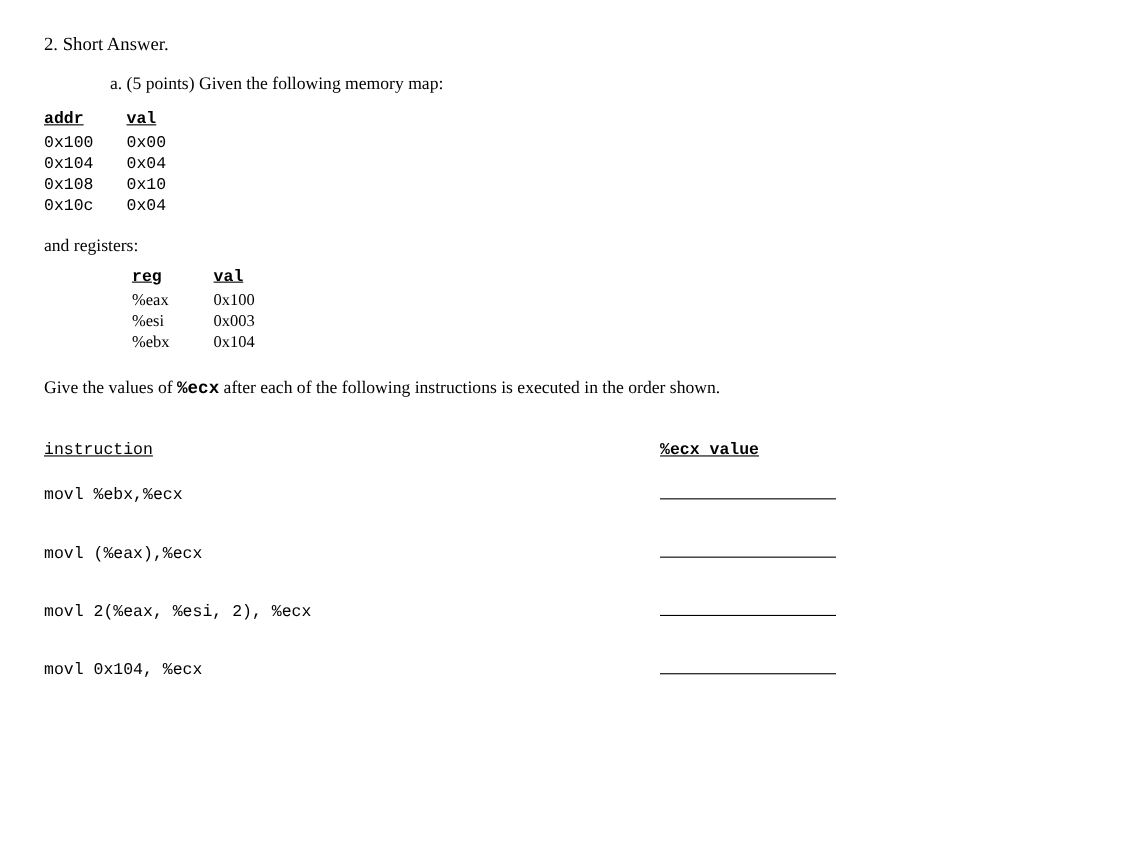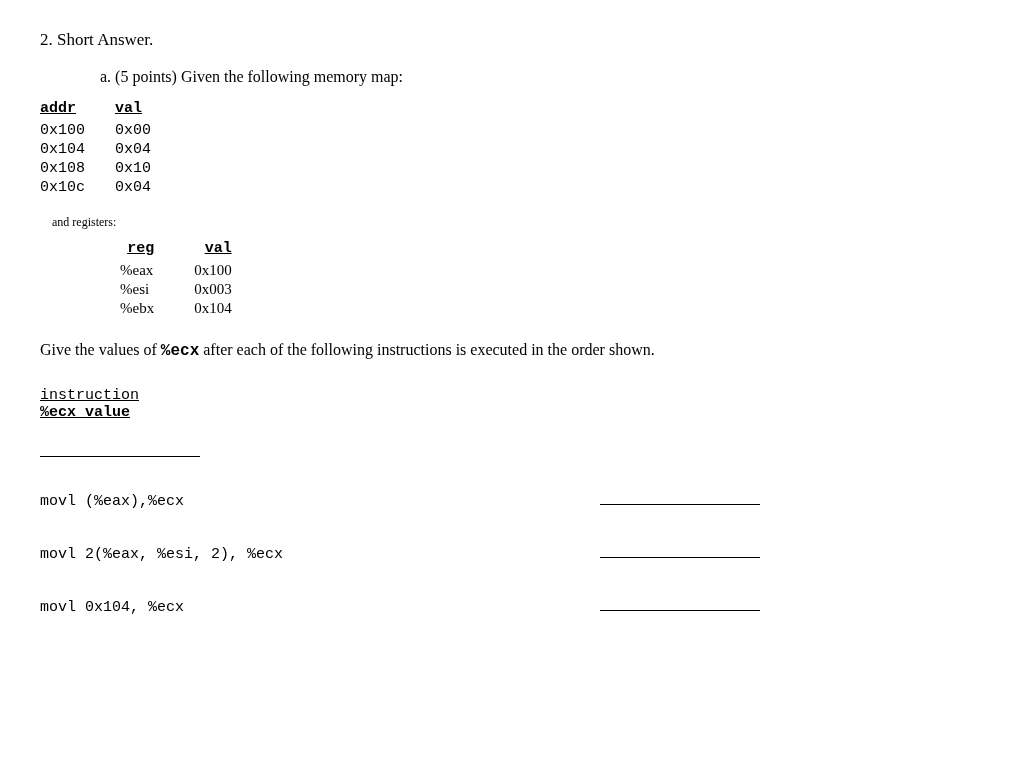--- a/index.html
+++ b/index.html
@@ -48,71 +48,69 @@
       padding: 0 30px 4px 0;
       font-family: 'Courier New', Courier, monospace;
     }
 
     .memory-table td {
       padding: 1px 30px 1px 0;
       font-family: 'Courier New', Courier, monospace;
     }
 
     .and-registers {
-      font-size: 12px;
+      font-size: 16px;
       margin-bottom: 10px;
       font-family: 'Times New Roman', Times, serif;
-      margin-left: 12px;
     }
 
     .reg-table-container {
       margin-left: 80px;
       margin-bottom: 20px;
     }
 
     .reg-table {
       border-collapse: collapse;
       font-family: 'Courier New', Courier, monospace;
       font-size: 15px;
     }
 
     .reg-table th {
-      text-align: right;
+      text-align: left;
       font-weight: bold;
       text-decoration: underline;
       padding: 0 40px 4px 0;
       font-family: 'Courier New', Courier, monospace;
     }
 
     .reg-table td {
       padding: 1px 40px 1px 0;
       font-family: Liberation Serif, serif;
     }
 
     .give-values {
       font-size: 16px;
-      margin-bottom: 24px;
+      margin-bottom: 36px;
       line-height: 1.5;
       font-family: 'Times New Roman', Times, serif;
     }
 
     .give-values code {
       font-family: 'Courier New', Courier, monospace;
       font-weight: bold;
     }
 
     .instructions-section {
       margin-top: 10px;
     }
 
     .instructions-header {
       display: flex;
       align-items: baseline;
       margin-bottom: 16px;
-      flex-direction: column;
     }
 
     .col-instruction {
       width: 560px;
       font-family: 'Courier New', Courier, monospace;
       font-size: 15px;
       text-decoration: underline;
     }
 
     .col-ecx-value {
@@ -216,20 +214,21 @@
 
 <div class="instructions-section">
 
   <div class="instructions-header">
     <div class="col-instruction">instruction</div>
     <div class="col-ecx-value">%ecx value</div>
   </div>
 
   <div id="instruction-rows-container">
   <div class="instruction-row">
+        <div class="instr-text">movl %ebx,%ecx</div>
         <div class="answer-line"></div>
       </div>
       <div class="instruction-row">
         <div class="instr-text">movl (%eax),%ecx</div>
         <div class="answer-line"></div>
       </div>
       <div class="instruction-row">
         <div class="instr-text">movl 2(%eax, %esi, 2), %ecx</div>
         <div class="answer-line"></div>
       </div>

